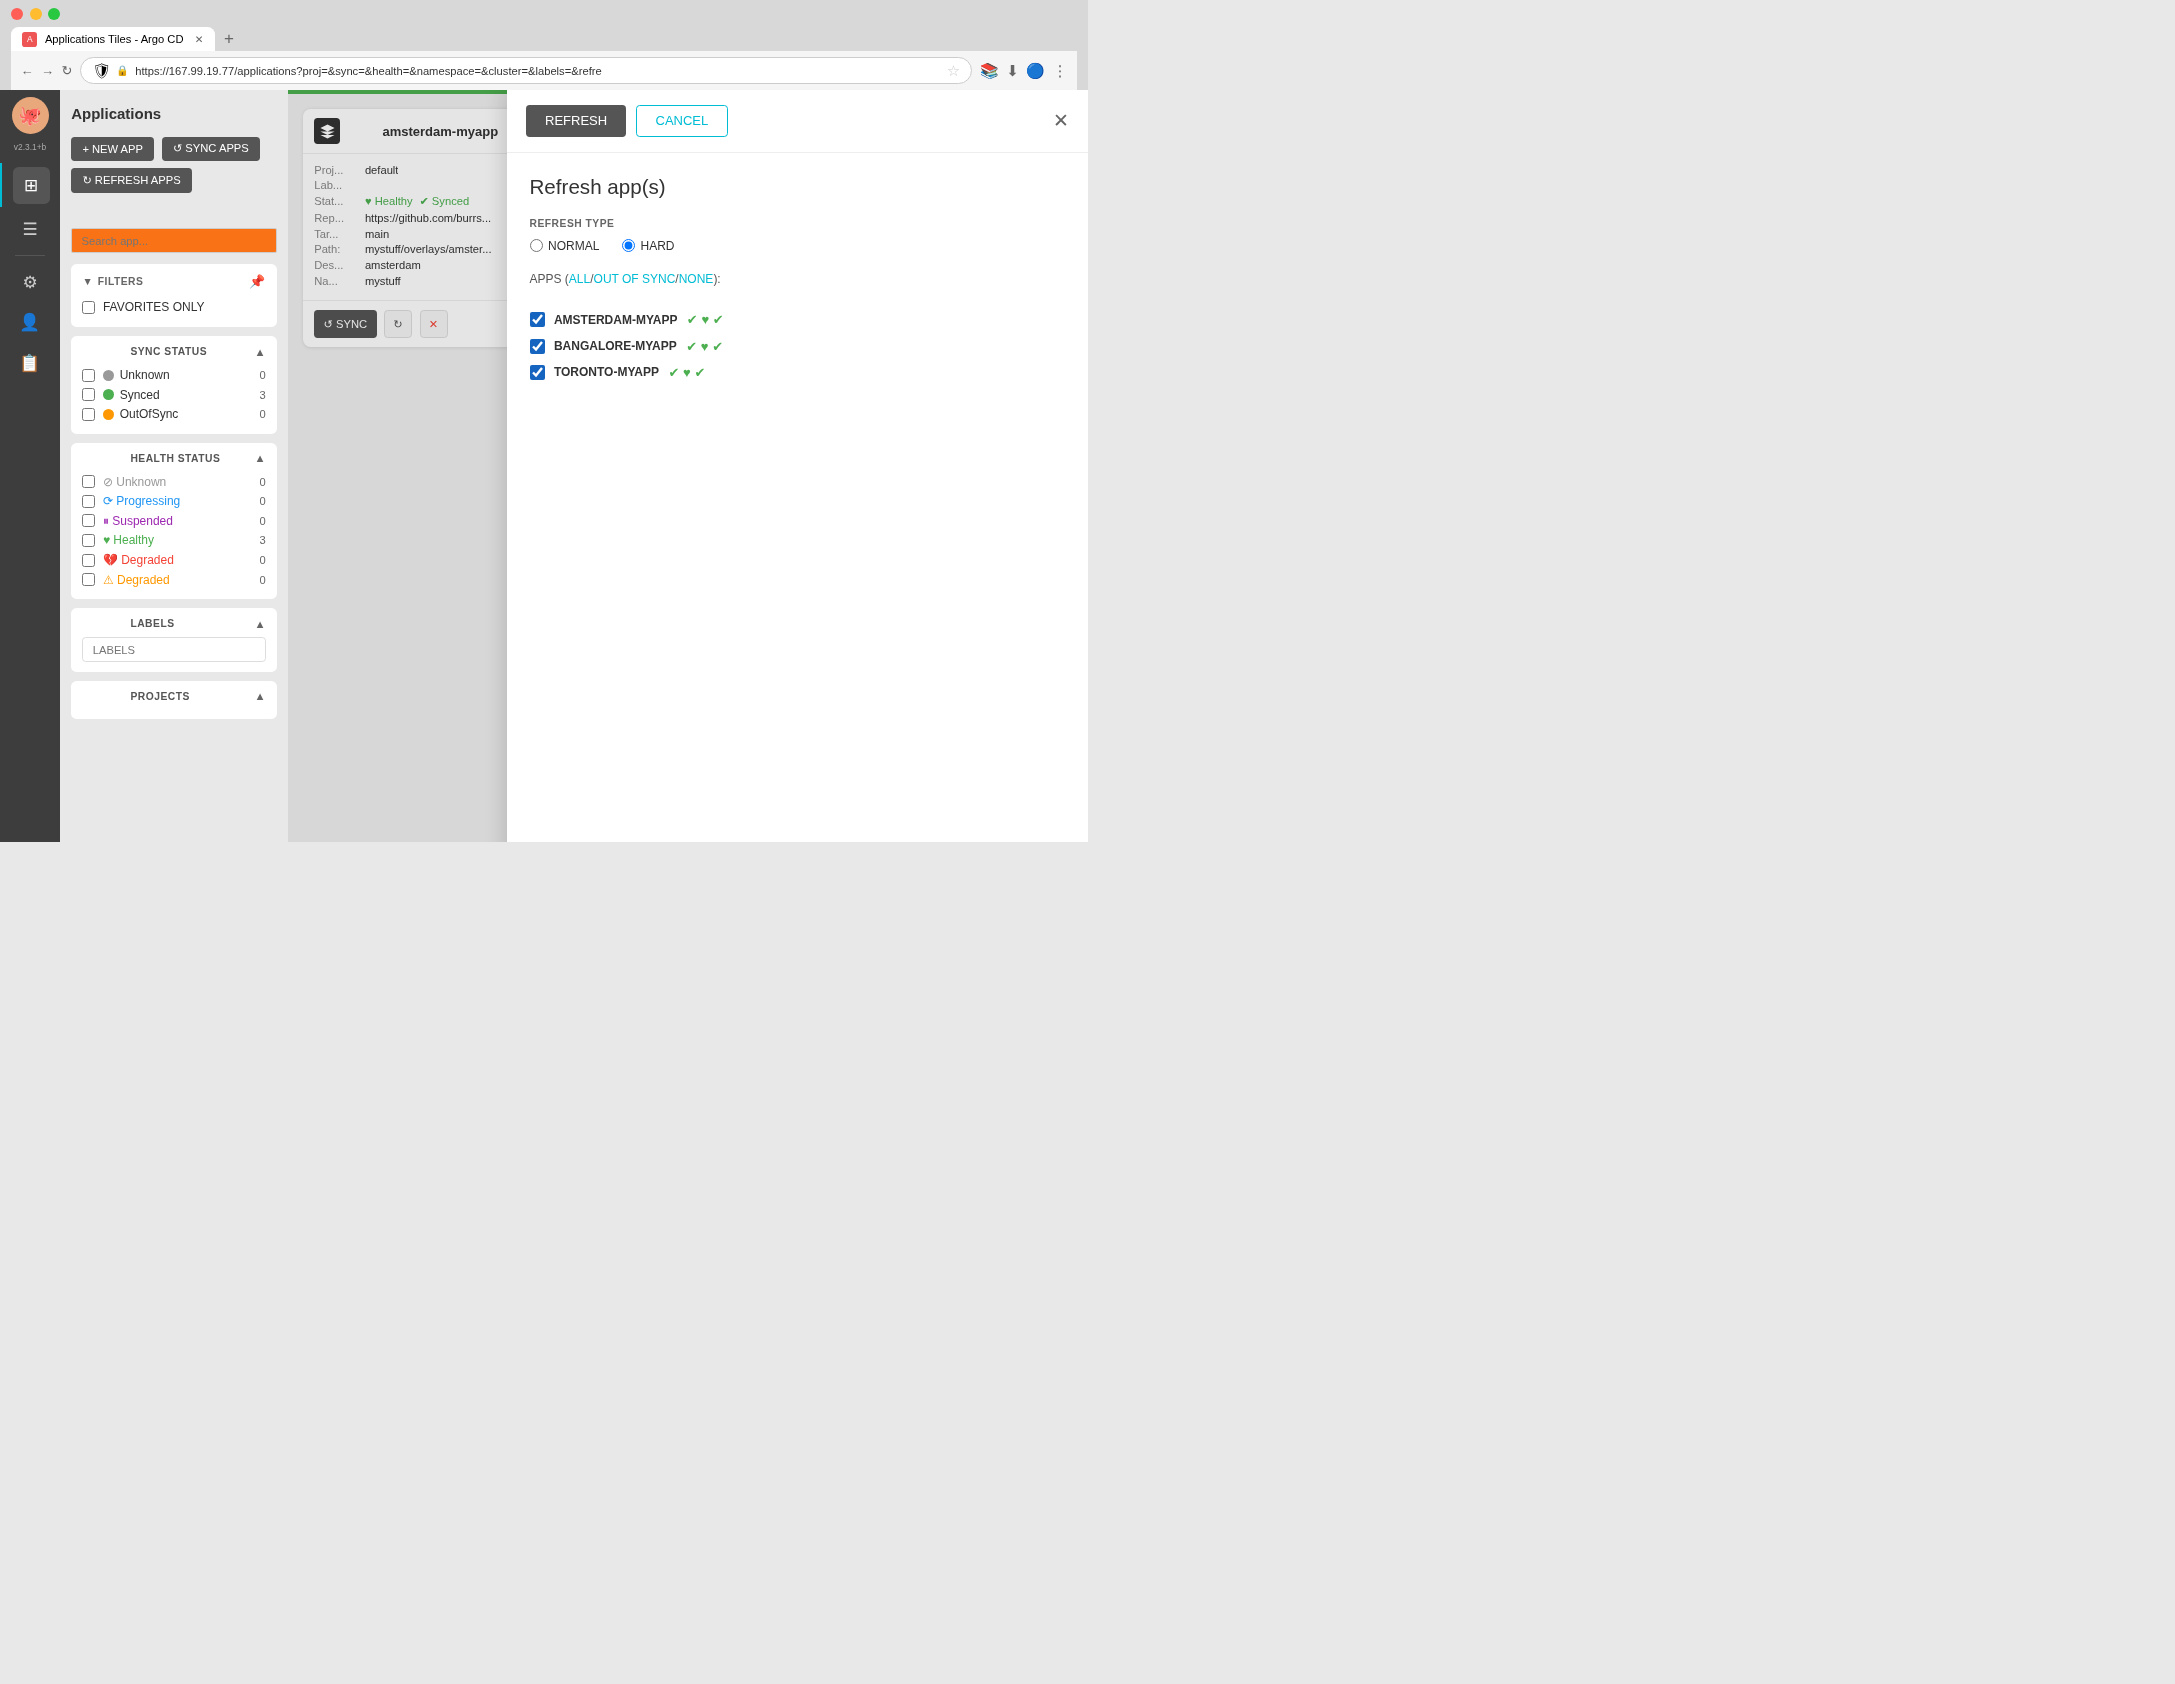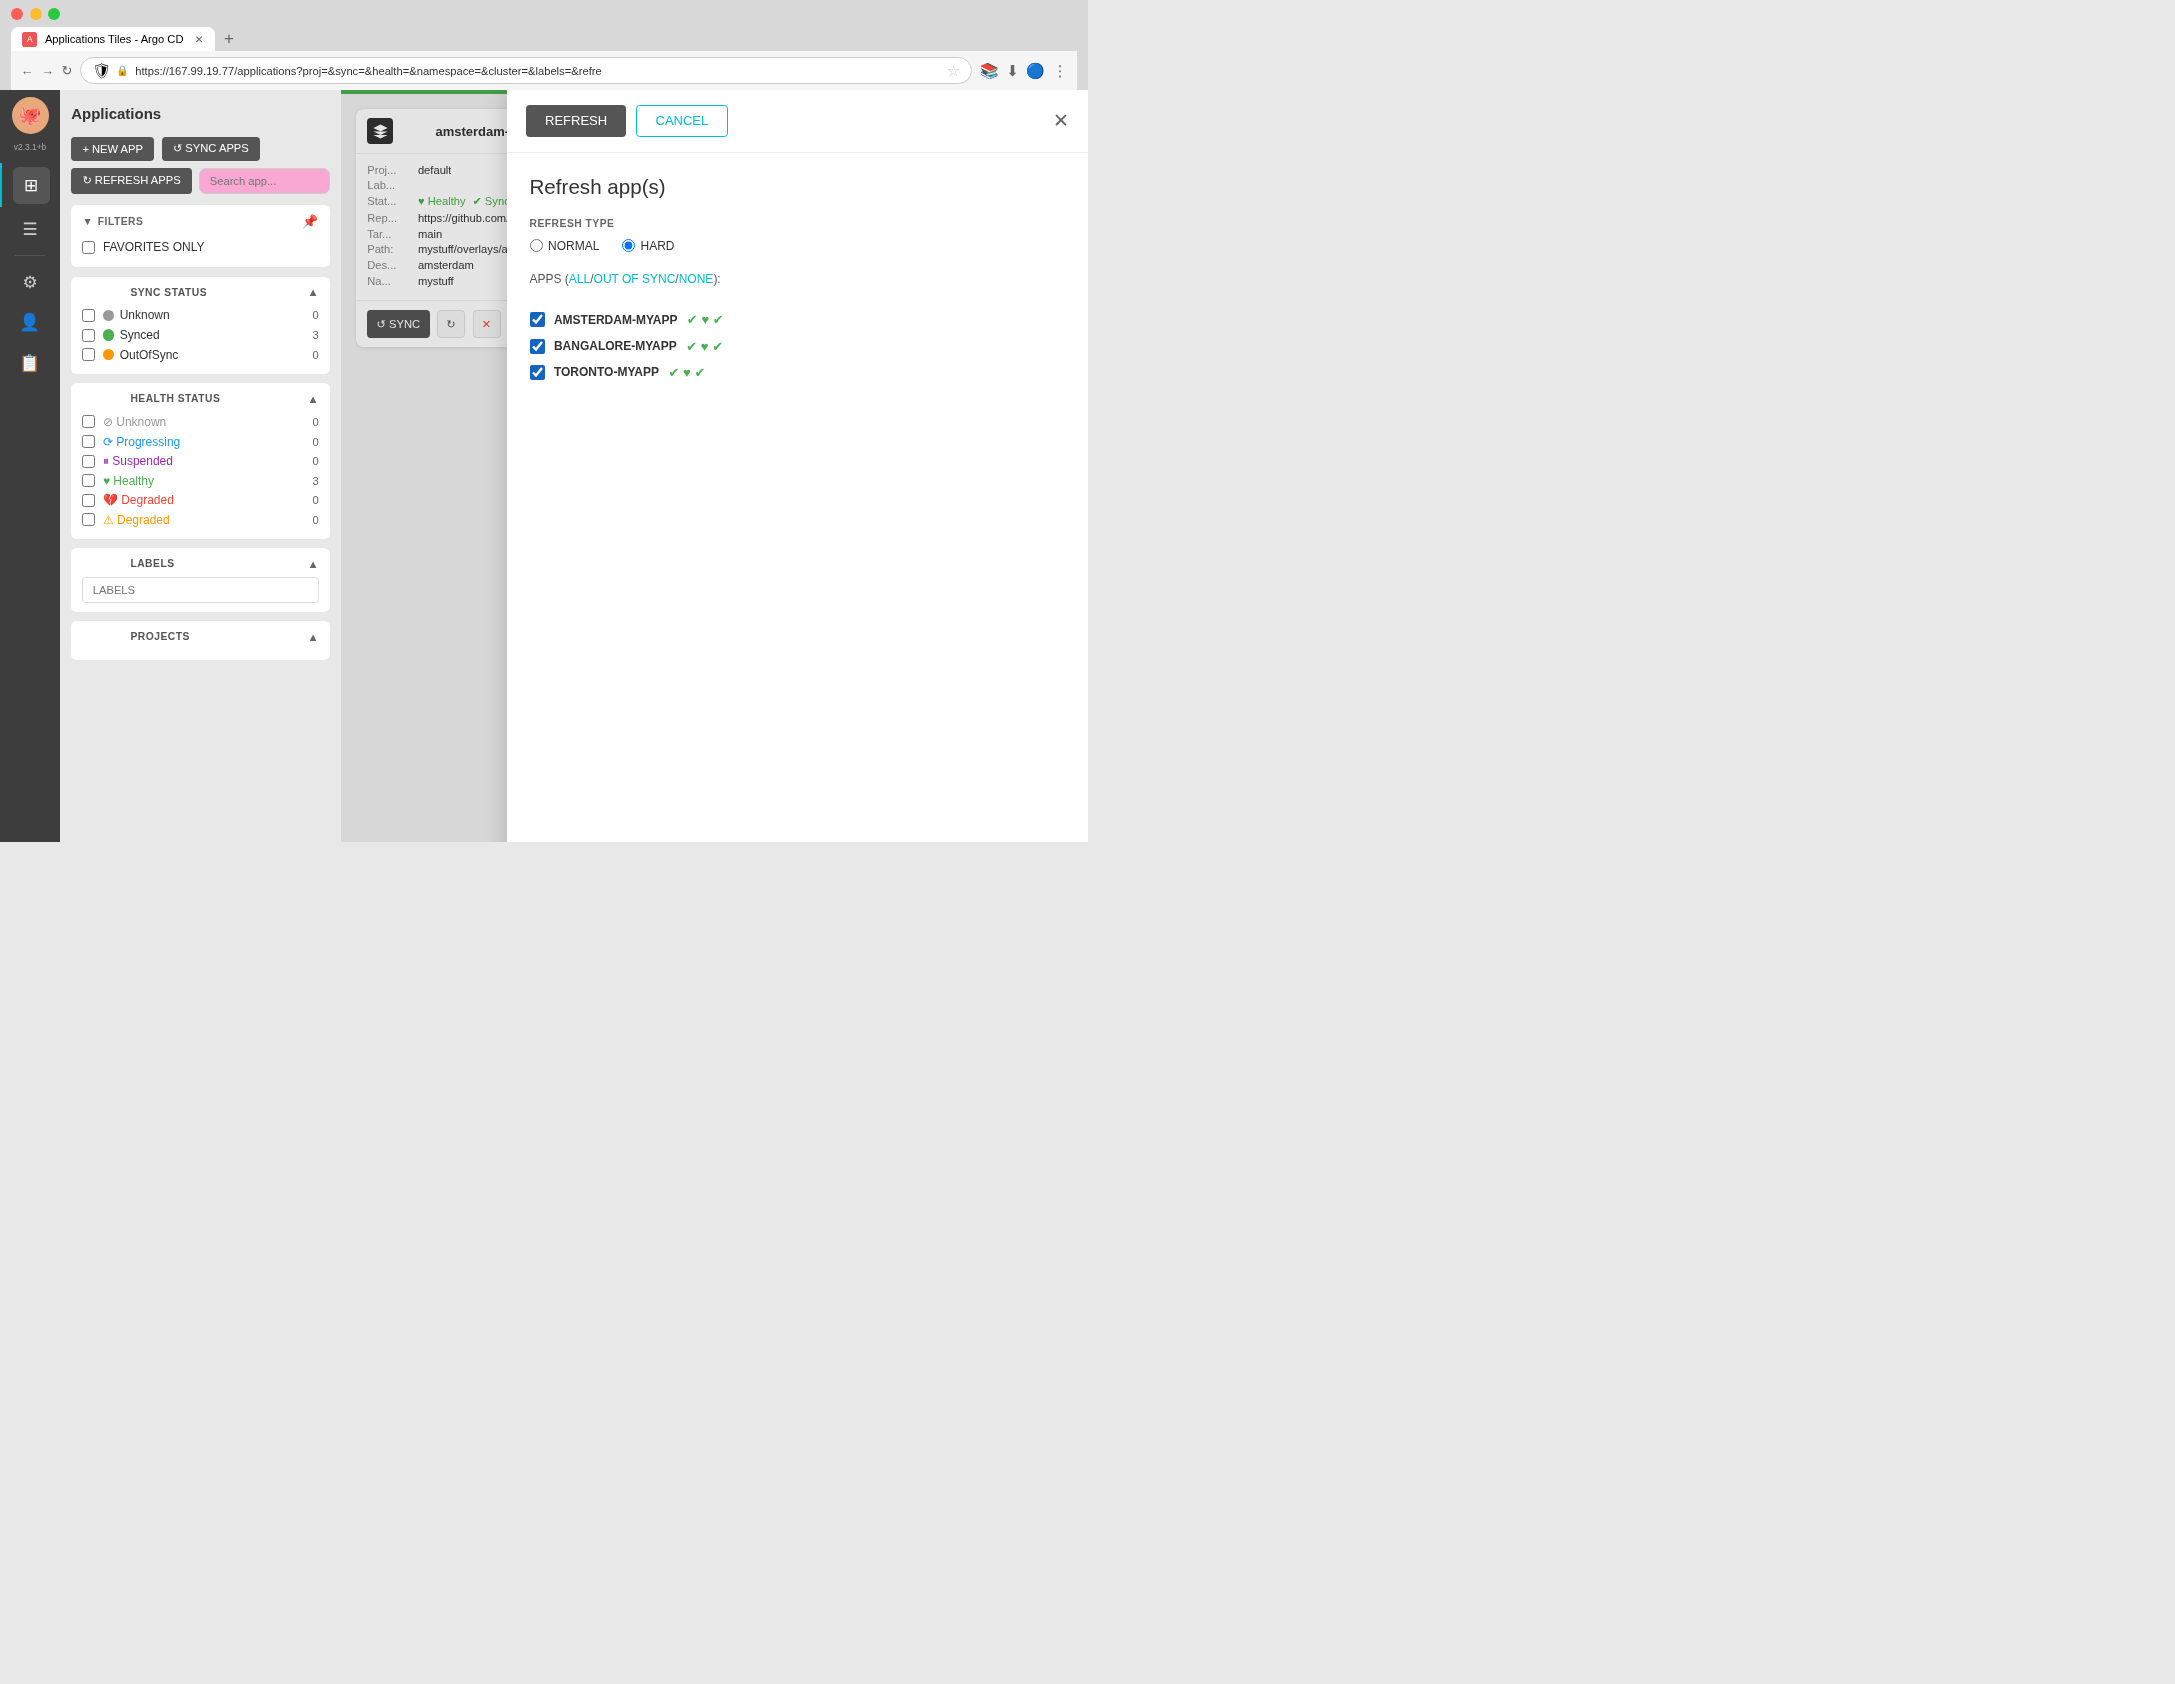--- a/index.html
+++ b/index.html
@@ -28,27 +28,27 @@
     
     .left-nav { width: 60px; background: #3d3d3d; display: flex; flex-direction: column; align-items: center; padding: 7.5px 0; gap: 3.7px; }
     .nav-avatar { width: 37px; height: 37px; border-radius: 50%; background: #e8a87c; overflow: hidden; display: flex; align-items: center; justify-content: center; font-size: 19px; margin-bottom: 3.7px; }
     .nav-version { font-size: 8.4px; color: #aaa; margin-bottom: 7.5px; }
     .nav-icon-btn { width: 37px; height: 37px; display: flex; align-items: center; justify-content: center; border-radius: 5.6px; cursor: pointer; color: #ccc; font-size: 17px; border: none; background: none; }
     .nav-icon-btn.active { background: #555; color: white; }
     .nav-divider { width: 30px; height: 0.9px; background: #555; margin: 3.7px 0; }
     .nav-teal-border { border-left: 2.8px solid #00bcd4; border-radius: 0; }
 
     
-    .sidebar { width: 281px; background: #e8e8e8; overflow-y: auto; padding: 11.2px; }
+    .sidebar { width: 228px; background: #e8e8e8; overflow-y: auto; padding: 11.2px; }
     .sidebar-title { font-size: 15px; font-weight: 600; color: #333; margin-bottom: 11.2px; padding: 3.7px 0; }
 
     .top-actions { display: flex; gap: 7.5px; flex-wrap: wrap; margin-bottom: 11.2px; }
     .action-btn { display: flex; align-items: center; gap: 4.7px; padding: 5.6px 11.2px; border-radius: 3.7px; border: none; cursor: pointer; font-size: 11.2px; font-weight: 500; }
     .btn-dark { background: #555; color: white; text-align: right; }
-    .search-input { flex: 1; padding: 5.6px 9.4px; border: 0.9px solid #ccc; border-radius: 7px; font-size: 11.2px; background: #f9a8d4; min-width: 112px; }
+    .search-input { flex: 1; padding: 5.6px 9.4px; border: 0.9px solid #ccc; border-radius: 2px; font-size: 11.2px; background: #f97316; min-width: 112px; margin-top: 28px; }
 
     .filters-header { display: flex; align-items: center; justify-content: space-between; margin-bottom: 7.5px; }
     .filters-label { font-size: 10.3px; font-weight: 600; color: #666; letter-spacing: 0.5px; display: flex; align-items: center; gap: 4.7px; }
     .pin-btn { background: none; border: none; cursor: pointer; color: #666; font-size: 13px; }
 
     .filter-card { background: white; border-radius: 5.6px; padding: 9.4px 11.2px; margin-bottom: 9.4px; }
     .filter-section-header { display: flex; align-items: center; justify-content: space-between; margin-bottom: 7.5px; cursor: pointer; margin-left: 48px; }
     .filter-section-title { font-size: 10.3px; font-weight: 600; color: #555; letter-spacing: 0.5px; }
     .filter-row { display: flex; align-items: center; gap: 7.5px; padding: 2.8px 0; }
     .filter-checkbox { width: 13px; height: 13px; cursor: pointer; }

